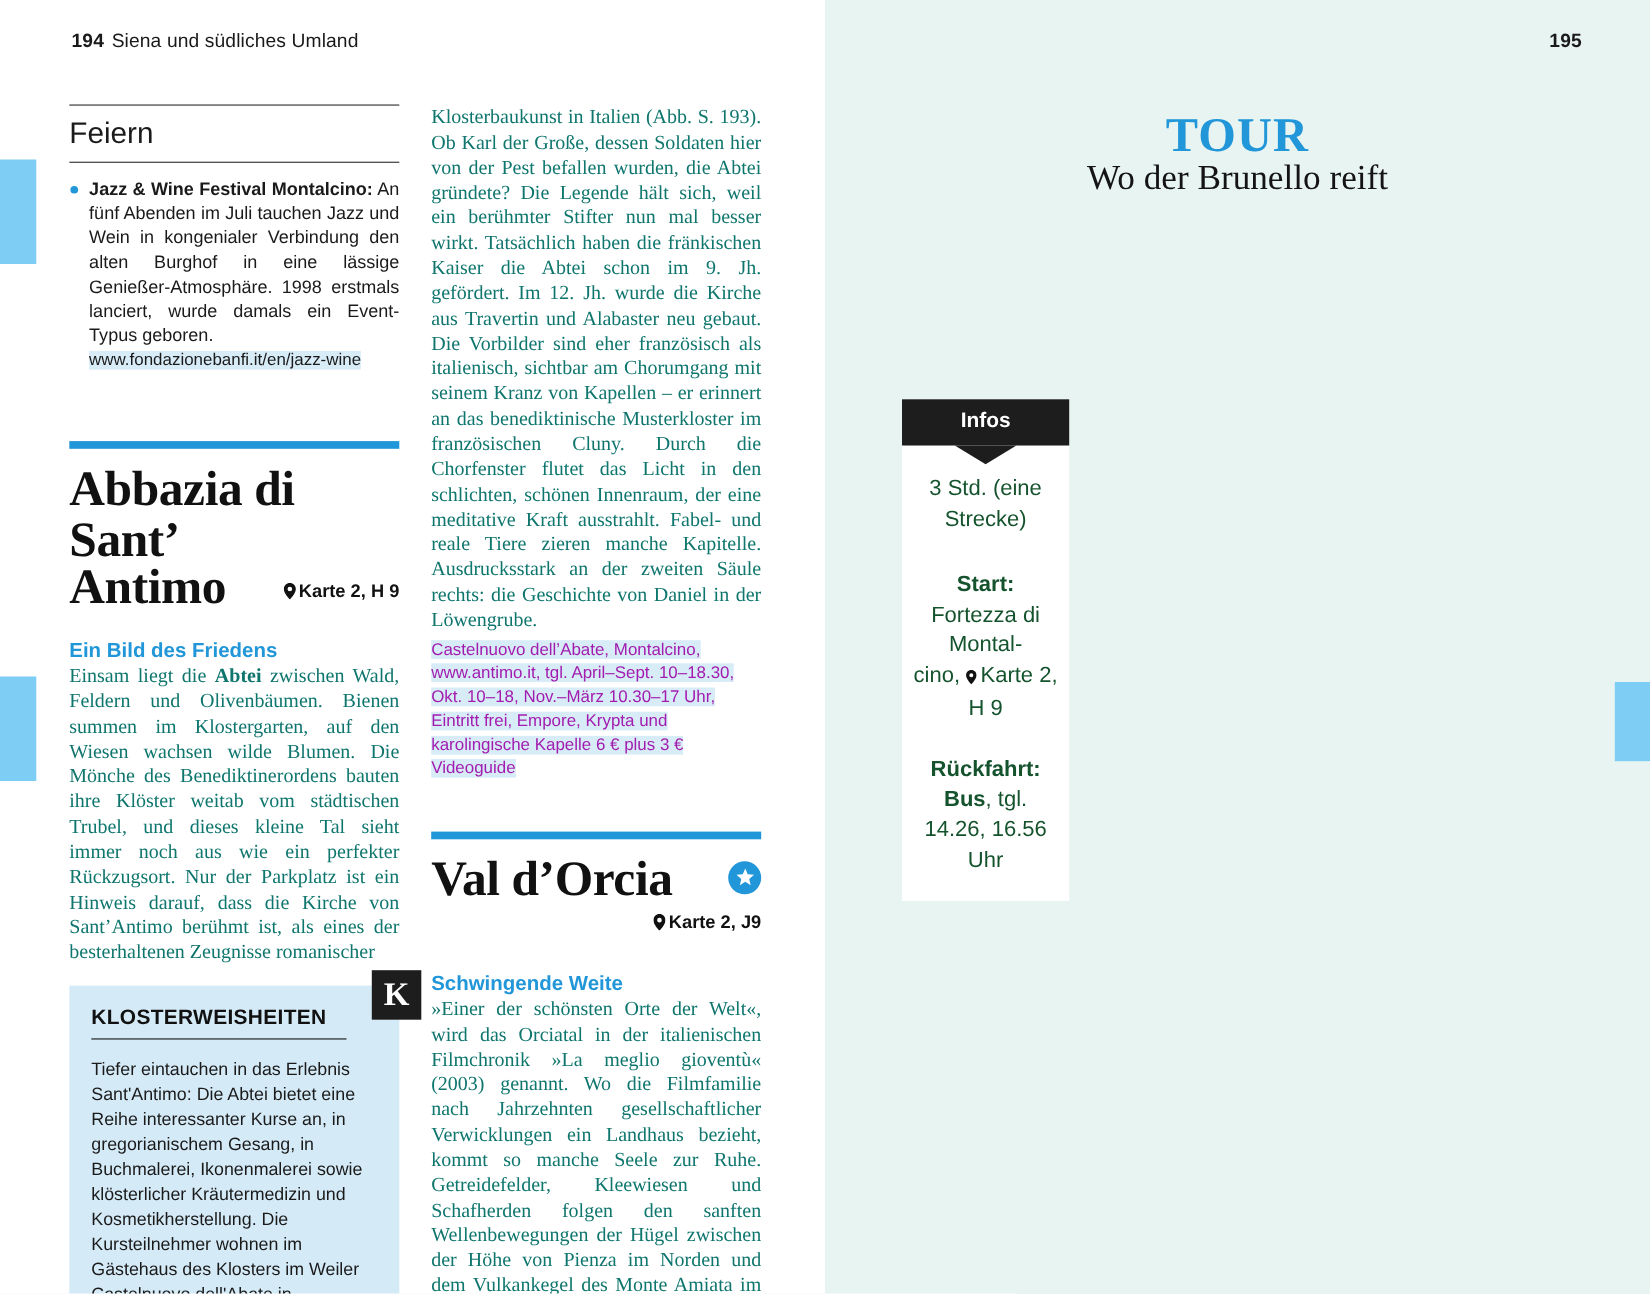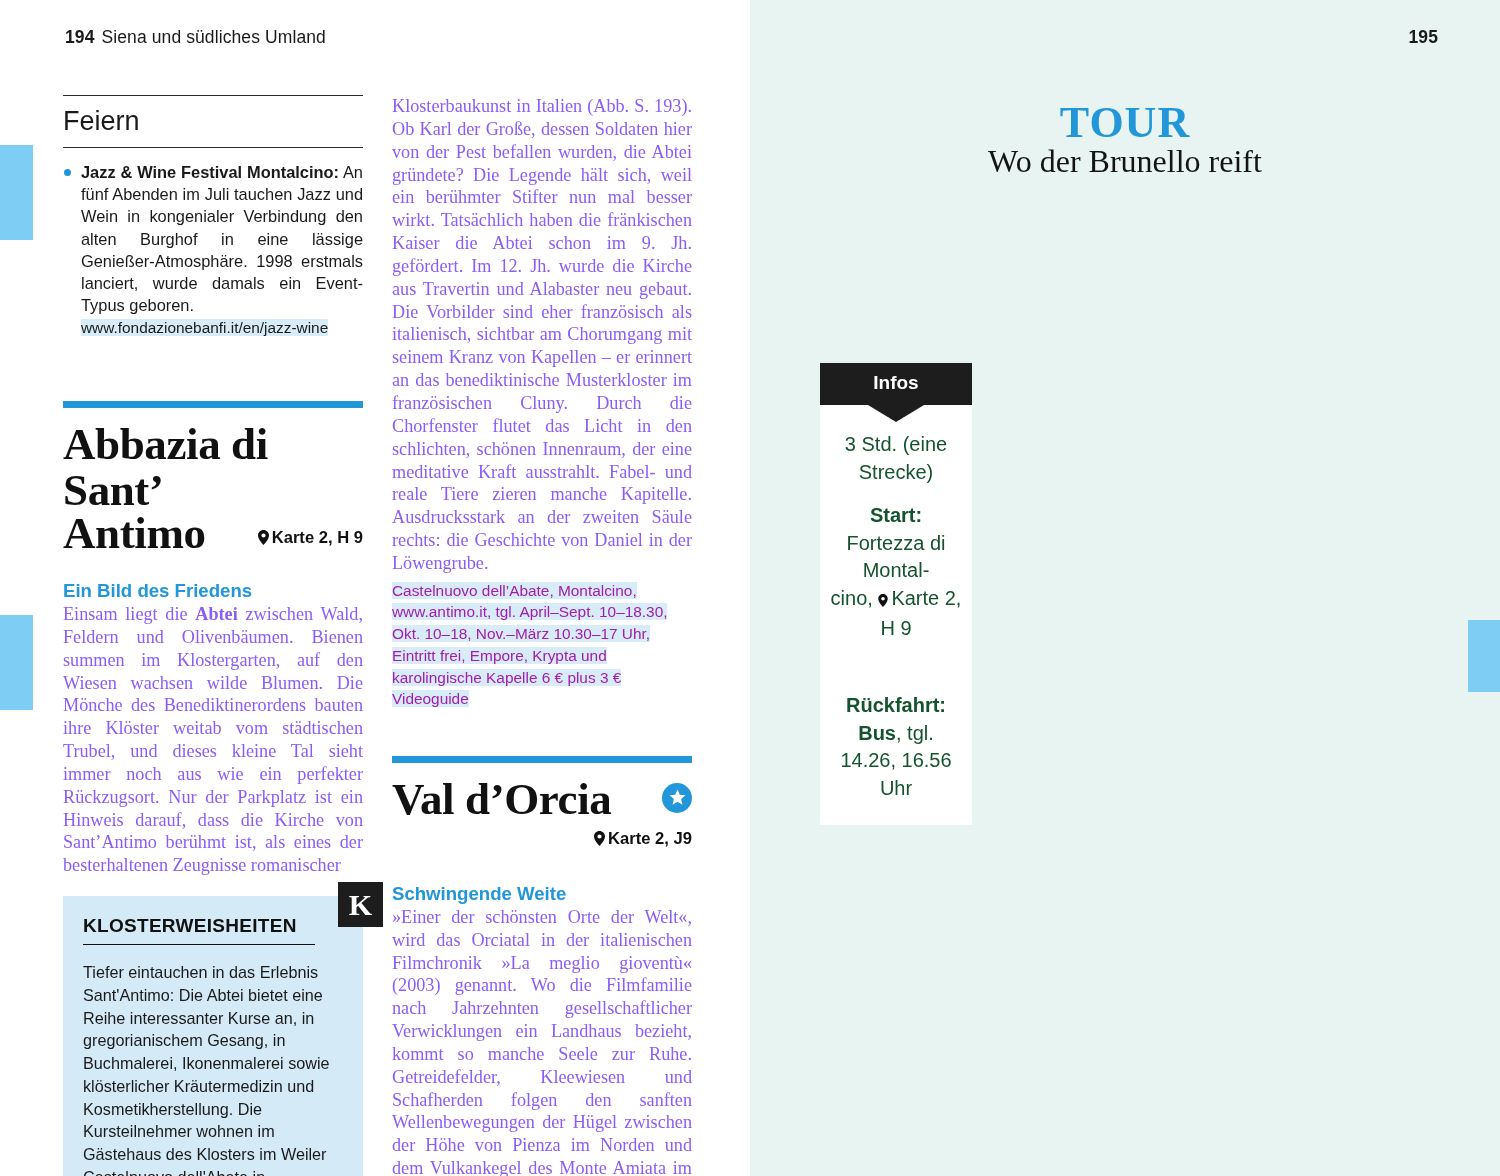--- a/index.html
+++ b/index.html
@@ -67,21 +67,21 @@
     font-size:16.6px;font-weight:bold;color:#111;white-space:nowrap;
     padding-bottom:7px;
   }
   .pin{display:inline-block;vertical-align:-2px;margin-right:3px;}
 
   .sub-blue{
     color:#2196d8;font-weight:bold;font-size:18.6px;margin-top:23px;margin-bottom:1px;
   }
   .body-serif{
     font-family:"Liberation Serif",serif;
-    font-size:18.2px;line-height:1.255;color:#8b5cf6;text-align:justify;
+    font-size:18.2px;line-height:1.255;color:#0f766e;text-align:justify;
     -webkit-hyphens:none;hyphens:none;
   }
   .body-serif b{font-weight:bold;}
 
   
   .info-run{
     font-family:"Liberation Sans",sans-serif;
     font-size:15.4px;line-height:1.41;color:#a21caf;
     background:#d8ecf8;text-align:left;margin-top:4px;
     box-decoration-break:clone;-webkit-box-decoration-break:clone;
@@ -135,21 +135,21 @@
   .infos-banner:after{
     content:"";position:absolute;left:50%;transform:translateX(-50%);
     bottom:-17px;width:0;height:0;
     border-left:28px solid transparent;border-right:28px solid transparent;
     border-top:17px solid #1d1d1d;
   }
   .infos-body{
     background:#fff;padding:26px 10px 22px 10px;text-align:center;
     font-size:20px;line-height:1.38;color:#14532d;
   }
-  .infos-body .blk{margin-top:16px;}
+  .infos-body .blk{margin-top:32px;}
   .infos-body b{font-weight:bold;}
 </style>
 </head>
 <body>
 
 <div class="spread">
 
   <div class="page-left">
 
     <div class="edge-tab tab-l1"></div>
@@ -240,21 +240,21 @@
       <div class="infos-banner">Infos</div>
       <div class="infos-body">
         <div>3 Std. (eine Strecke)</div>
         <div class="blk">
           <b>Start:</b><br>
           <span>Fortezza di Montal-</span><br>
           <span>cino, </span><span class="pin"><svg width="10" height="13" viewBox="0 0 11 15">
                 <path d="M5.5 0C2.46 0 0 2.46 0 5.5 0 9.6 5.5 15 5.5 15S11 9.6 11 5.5C11 2.46 8.54 0 5.5 0zm0 7.6a2.1 2.1 0 1 1 0-4.2 2.1 2.1 0 0 1 0 4.2z" fill="#111"></path>
               </svg></span><span>Karte 2, H 9</span>
         </div>
-        <div class="blk" style="margin-top:50px;">
+        <div class="blk" style="margin-top:28px;">
           <b>Rückfahrt:</b><br>
           <b>Bus</b><span>, tgl. 14.26, 16.56 Uhr</span>
         </div>
       </div>
     </div>
 
   </div>
 </div>
 
 </body></html>

